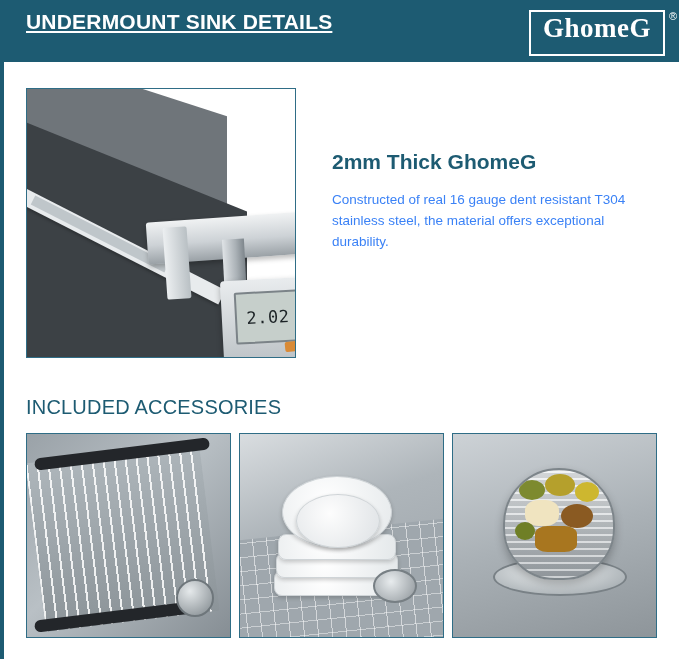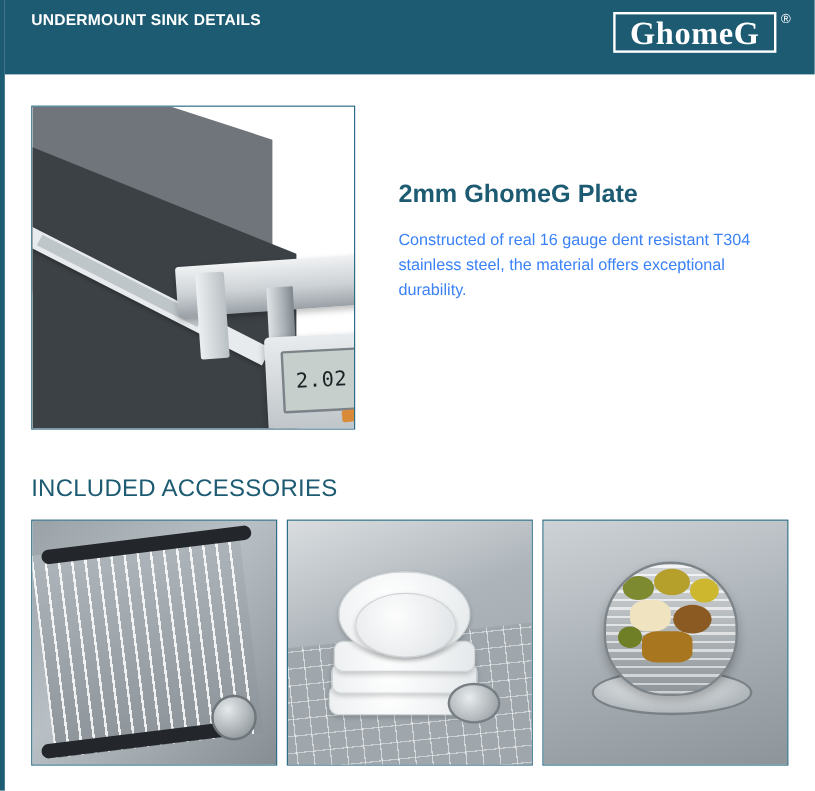--- a/index.html
+++ b/index.html
@@ -32,37 +32,37 @@
     justify-content: space-between;
     padding: 8px 14px 0 22px;
     box-sizing: border-box;
     position: relative;
   }
   .header-text {
     max-width: 420px;
   }
   .header-title {
     color: #ffffff;
-    font-size: 13px;
+    font-size: 21px;
     font-weight: bold;
     letter-spacing: 0.2px;
     margin: 2px 0 4px 0;
     line-height: 1.1;
+    text-decoration: underline;
   }
   .header-sub {
     color: #e3eef2;
     font-size: 10.5px;
     line-height: 1.45;
     max-width: 350px;
   }
   .logo-box {
     border: 2px solid #ffffff;
-    padding: 3px 12px 0 12px;
+    padding: 3px 12px 12px 12px;
     margin-top: 2px;
-    margin-right: 18px;
     position: relative;
   }
   .logo-text {
     color: #ffffff;
     font-family: "Liberation Serif", serif;
     font-size: 27px;
     font-weight: bold;
     letter-spacing: 0.5px;
     line-height: 1;
   }
@@ -393,21 +393,21 @@
         <div class="caliper-rail"></div>
         <div class="caliper-screen-box"></div>
         <div class="caliper-lcd">
           <span class="lcd-value">2.02</span>
         </div>
 
         <div class="caliper-tip"></div>
       </div>
     </div>
     <div class="text-one">
-      <h2 class="headline">2mm GhomeG Plate</h2>
+      <h2 class="headline">2mm Thick GhomeG</h2>
       <p class="body-copy">Constructed of real 16 gauge dent resistant T304 stainless steel, the material offers exceptional durability.</p>
     </div>
   </div>
 
   <div class="section-two">
     <h2 class="section-title">INCLUDED ACCESSORIES</h2>
     <div class="acc-row">
 
       <div class="acc-frame">
         <div class="rack-bg"></div>

